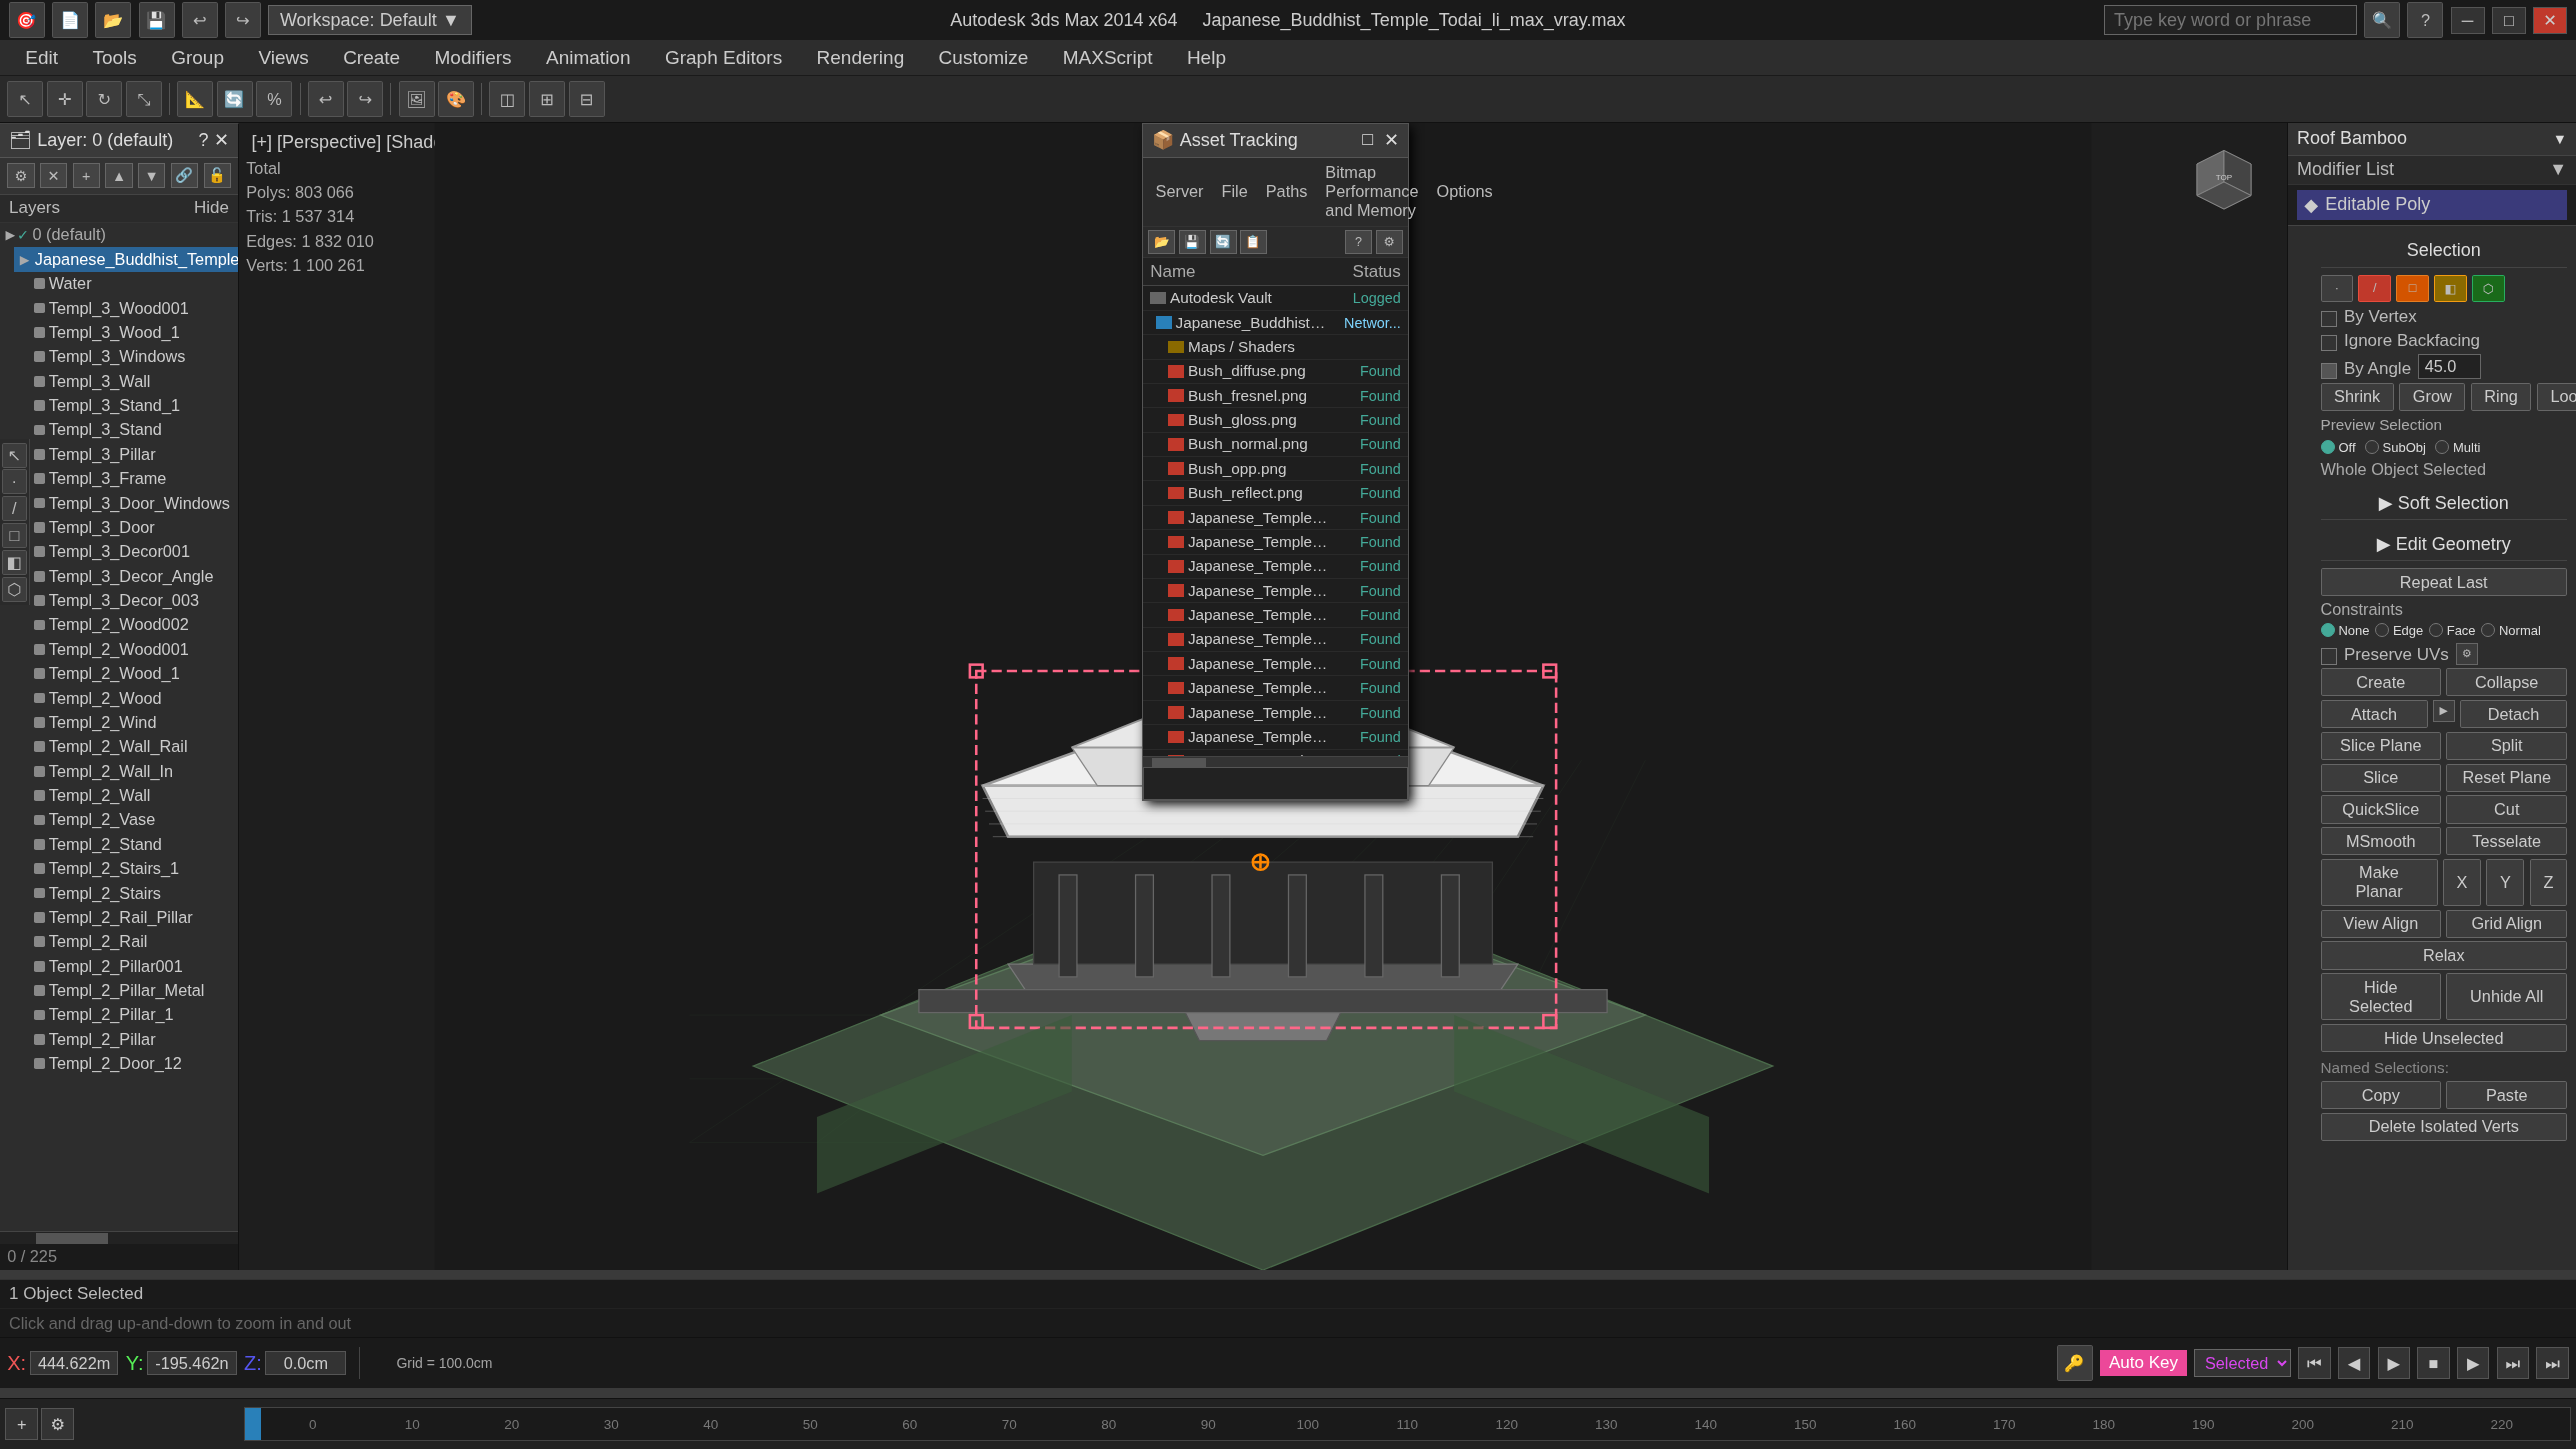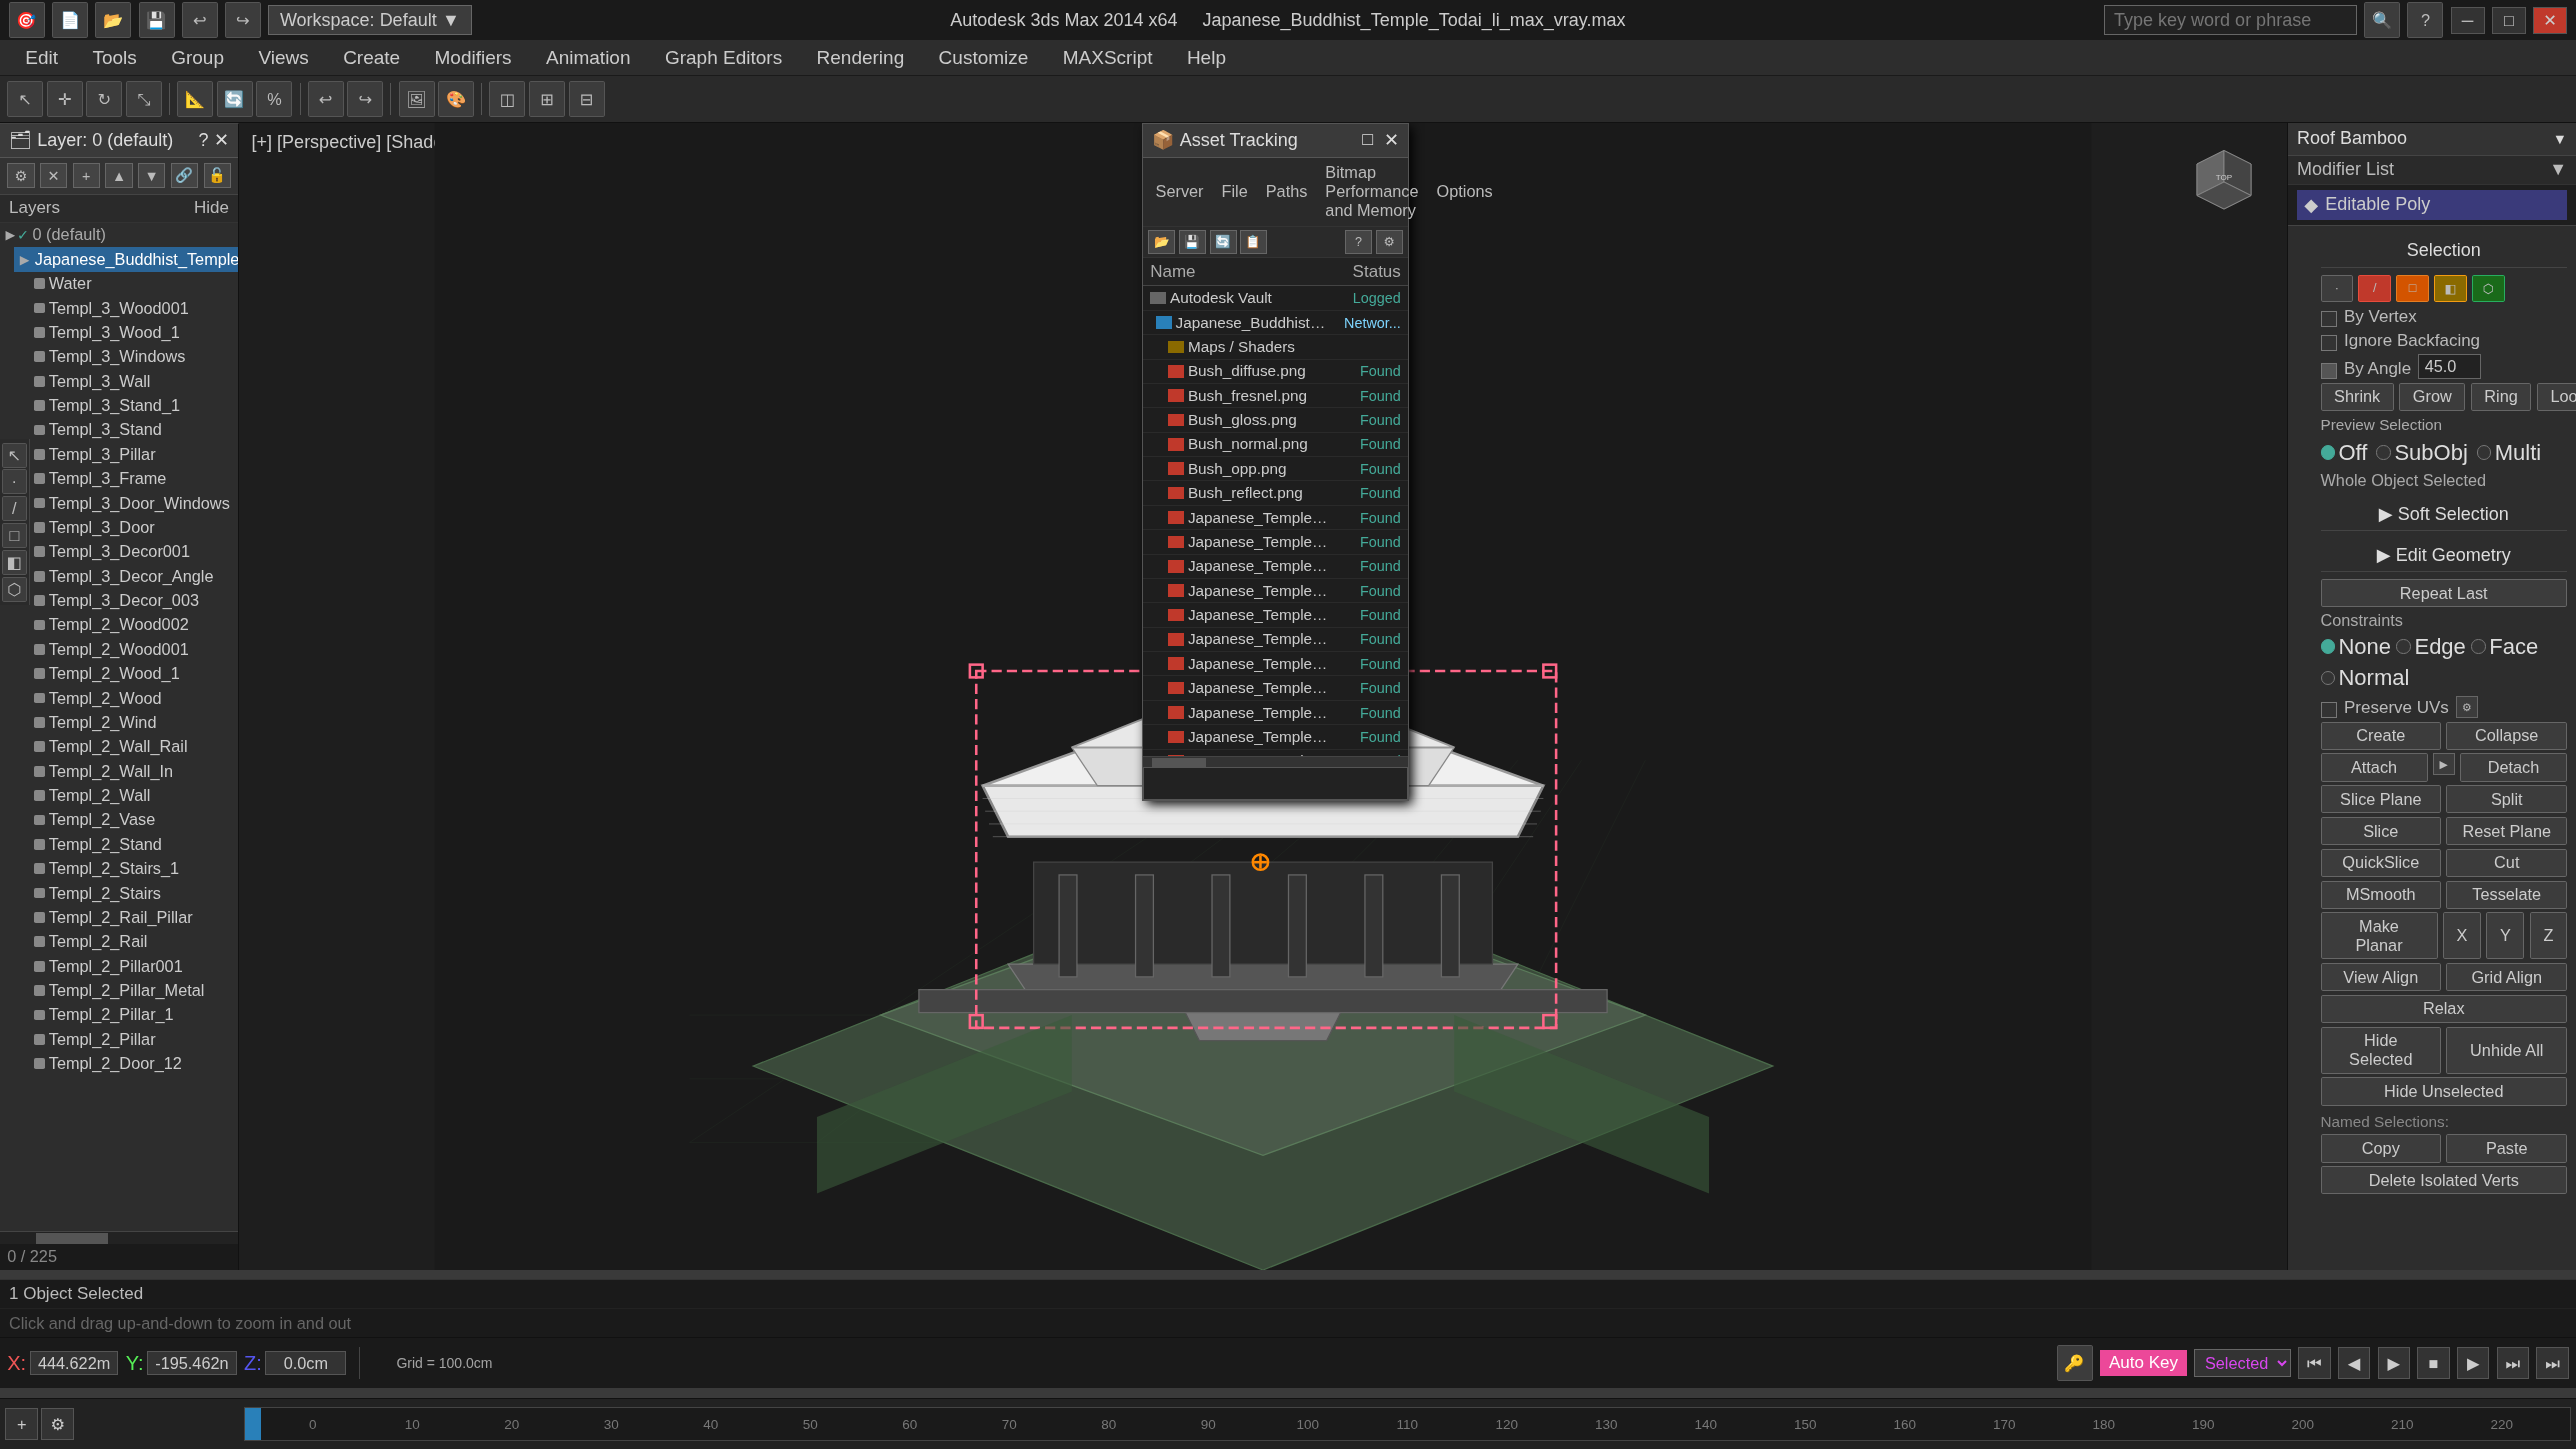--- a/index.html
+++ b/index.html
@@ -258,21 +258,21 @@
     .right-btn-wide {
       width: 100%; padding: 3.6px;
       background: #3c3c3c; border: 0.9px solid #666;
       color: #ccc; cursor: pointer; font-size: 16.3px;
       margin-bottom: 3.6px; border-radius: 1.8px;
     }
     .small-label { font-size: 15.3px; color: #aaa; }
     .row-pair {
       display: flex; gap: 5.4px; margin-bottom: 3.6px;
     }
-    .radio-group { display: flex; gap: 9px; align-items: center; font-size: 22px; }
+    .radio-group { display: flex; gap: 9px; align-items: center; font-size: 13px; }
     .radio-opt { display: flex; align-items: center; gap: 3.6px; cursor: pointer; }
     .radio-circle {
       width: 14.4px; height: 14.4px; border-radius: 50%;
       border: 0.9px solid #777; background: #333;
     }
     .radio-circle.selected { background: #4a9; border-color: #4a9; }
     .arrow-btn {
       width: 21.7px; height: 21.7px;
       background: #3c3c3c; border: 0.9px solid #666;
       color: #bbb; cursor: pointer; font-size: 10.8px;
@@ -657,20 +657,27 @@
       <div style="width:72px;height:10.8px;background:#555;position:absolute;left:36px;top:0.9px;"></div>
     </div>
 
     <div style="padding:3.6px 7.2px;background:#1a1a1a;font-size:16.3px;color:#888;display:flex;align-items:center;gap:7.2px;">
       <span>0 / 225</span>
     </div>
   </div>
 
   <div id="viewport">
     <div id="viewport-label">[+] [Perspective] [Shaded + Edged Faces]</div>
+    <div id="viewport-stats">
+      <div><span>Total</span></div>
+      <div><span>Polys:</span> <span>803 066</span></div>
+      <div><span>Tris:</span> <span>1 537 314</span></div>
+      <div><span>Edges:</span> <span>1 832 010</span></div>
+      <div><span>Verts:</span> <span>1 100 261</span></div>
+    </div>
 
     <div id="viewport-cube">
       <svg width="90" height="90" viewBox="0 0 100 100" style="font-size:22px">
 
         <polygon points="20,30 50,15 80,30 80,65 50,80 20,65" fill="#555" stroke="#888" stroke-width="1"></polygon>
         <polygon points="20,30 50,15 50,50 20,65" fill="#666" stroke="#888" stroke-width="1"></polygon>
         <polygon points="50,15 80,30 80,65 50,50" fill="#444" stroke="#888" stroke-width="1"></polygon>
         <polygon points="20,65 50,80 80,65 50,50" fill="#4a4a4a" stroke="#888" stroke-width="1"></polygon>
         <text x="50" y="48" text-anchor="middle" fill="#ccc" font-size="9">TOP</text>
       </svg>

